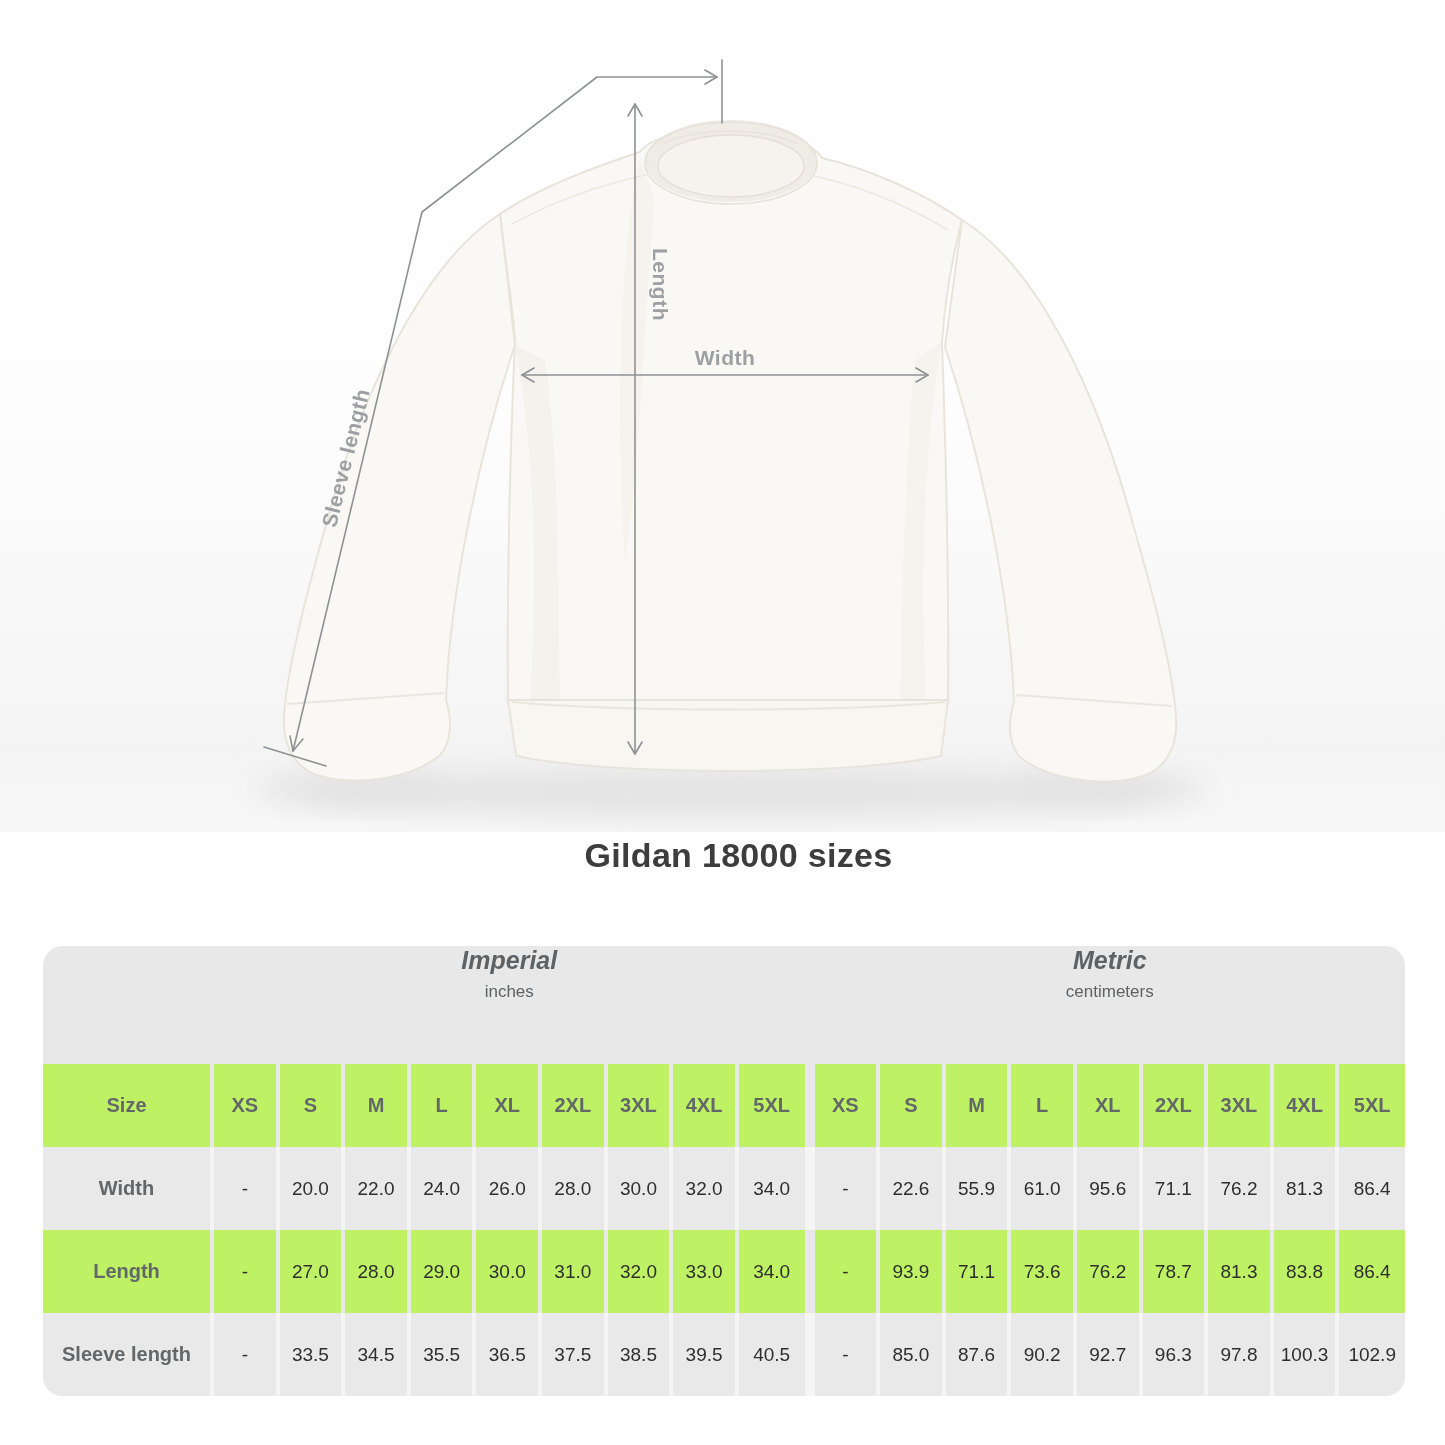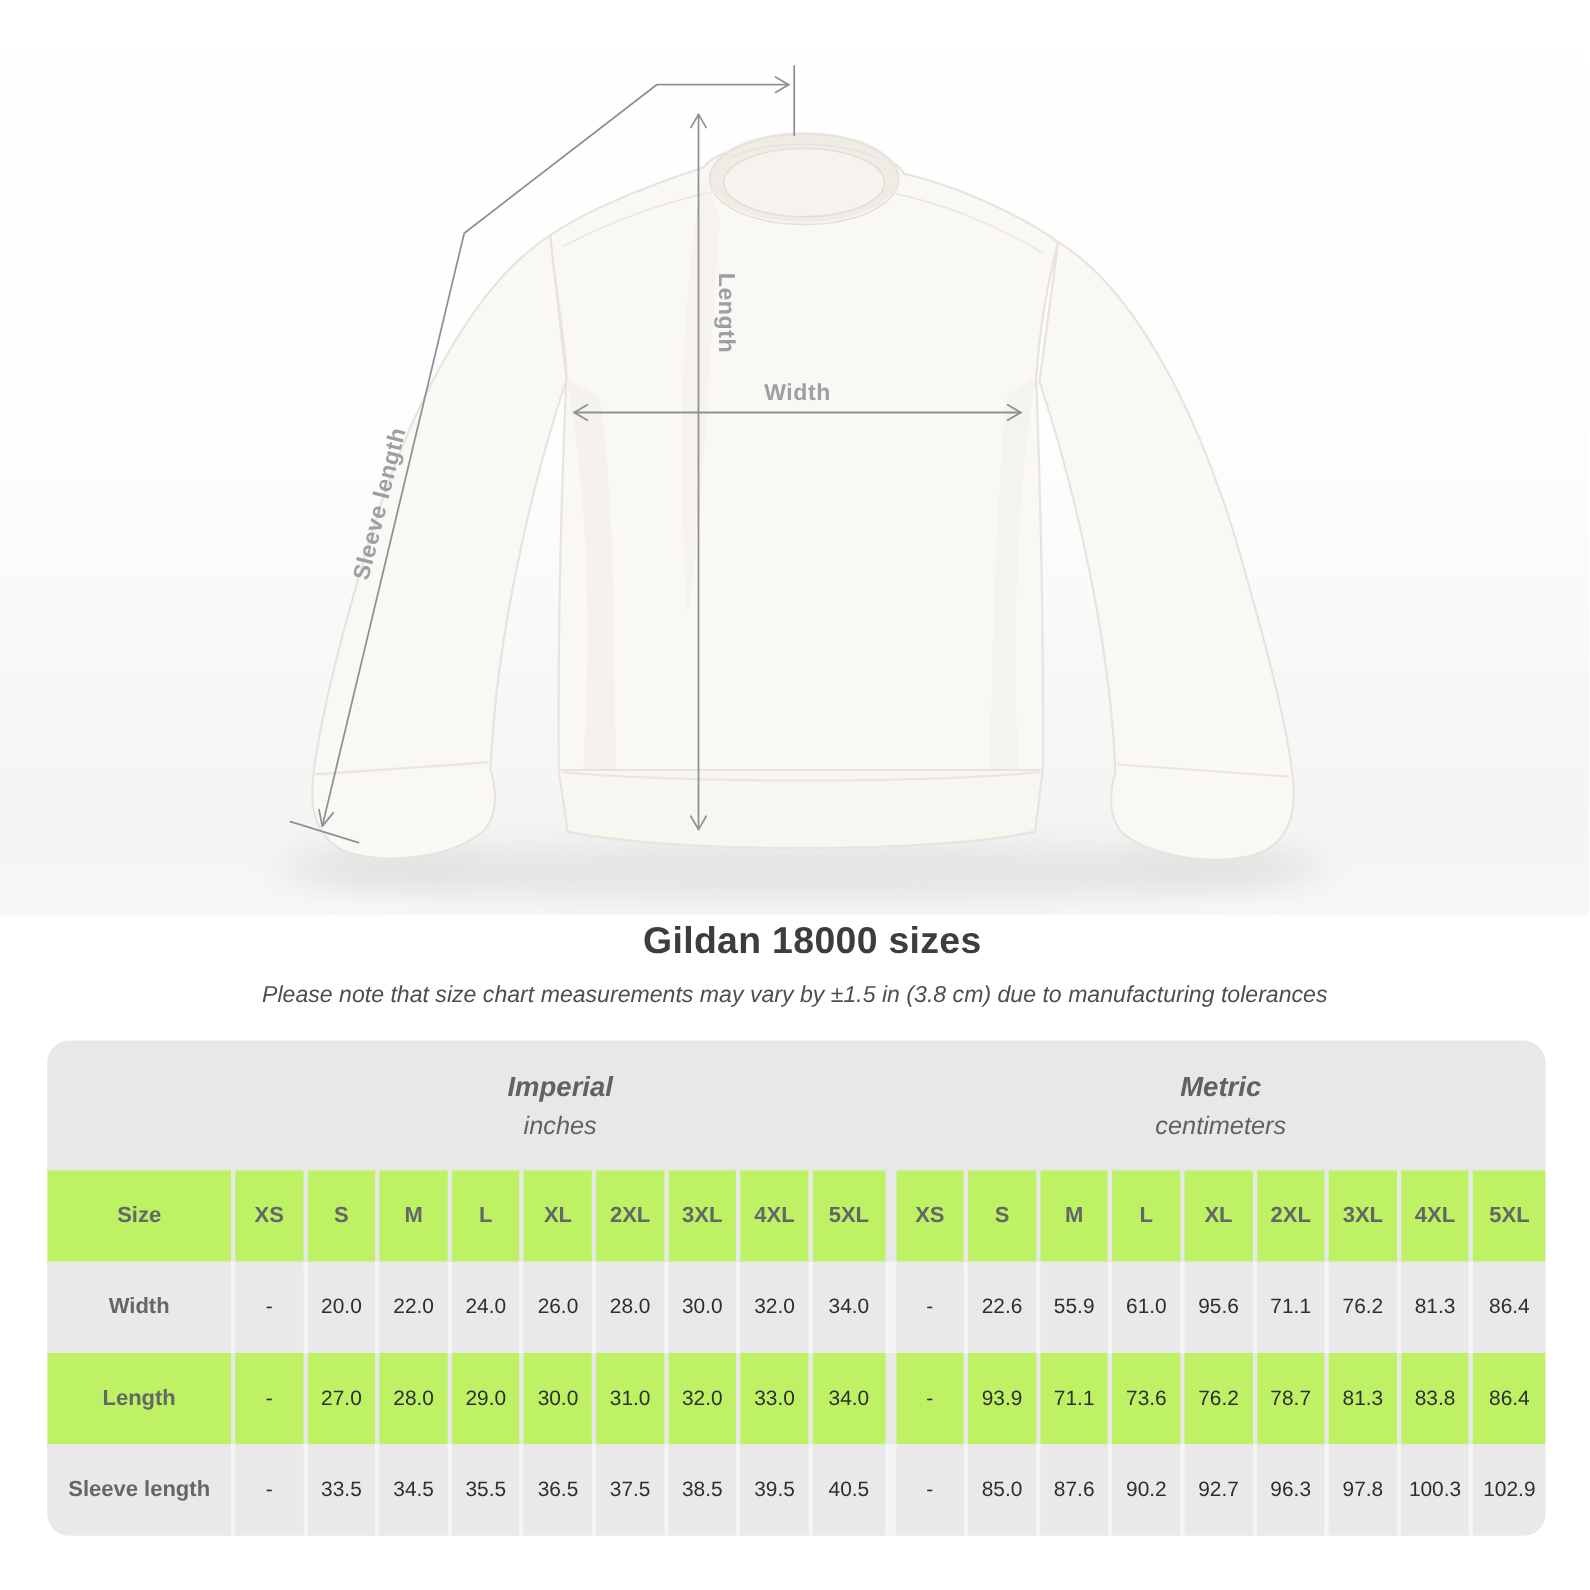--- a/index.html
+++ b/index.html
@@ -27,26 +27,26 @@
   }
   .page-subtitle{
     position:absolute;left:0;top:893px;width:100%;text-align:center;
     font-size:21px;font-style:italic;color:#4e4e4e;
   }
   
   .table-card{
     position:absolute;left:43px;top:946px;width:1362px;height:450px;
     background:#e8e8e8;border-radius:20px;overflow:hidden;
   }
-  .gh{display:flex;height:118px;align-items:center;}
+  .gh{display:flex;height:118px;align-items:flex-start;}
   .gh-spacer{width:171px;flex:none;}
   .gh-mid{width:10px;flex:none;}
   .gh-group{flex:1;display:flex;flex-direction:column;align-items:center;justify-content:center;}
   .gh-title{font-size:25px;font-weight:bold;font-style:italic;color:#5d6266;}
-  .gh-unit{font-size:23px;font-style:italic;color:#5d6266;margin-top:7px;}
+  .gh-unit{font-size:17px;color:#5d6266;margin-top:7px;}
   .grid{display:grid;grid-template-columns:171px repeat(9,1fr) 10px repeat(9,1fr);}
   .c{height:83px;display:flex;align-items:center;justify-content:center;box-sizing:border-box;}
   .c.white{background:#bef264;border-right:4px solid #e8e8e8;}
   .c.gray{background:#e9e9e9;border-right:4px solid rgba(255,255,255,0.55);}
   .c.end{border-right:none;}
   .c.spacer{background:transparent;border:none;}
   .c.spacer.spacer-light{background:rgba(255,255,255,0.55);}
   .c.head{font-weight:bold;color:#63676a;font-size:20px;}
   .c.val{color:#2e2e2e;font-size:19px;}
 </style>
@@ -127,21 +127,20 @@
         <path d="M 264 747 L 326 766"></path>
       </g>
     </svg>
 
     <div class="diagram-label label-length">Length</div>
     <div class="diagram-label label-width">Width</div>
     <div class="diagram-label label-sleeve">Sleeve length</div>
   </div>
 
   <div class="page-title">Gildan 18000 sizes</div>
-  <div class="page-subtitle">Please note that size chart measurements may vary by ±1.5 in (3.8 cm) due to manufacturing tolerances</div>
 
   <div class="table-card">
     <div class="gh">
       <div class="gh-spacer"></div>
       <div class="gh-group">
         <div class="gh-title">Imperial</div>
         <div class="gh-unit">inches</div>
       </div>
       <div class="gh-mid"></div>
       <div class="gh-group">

